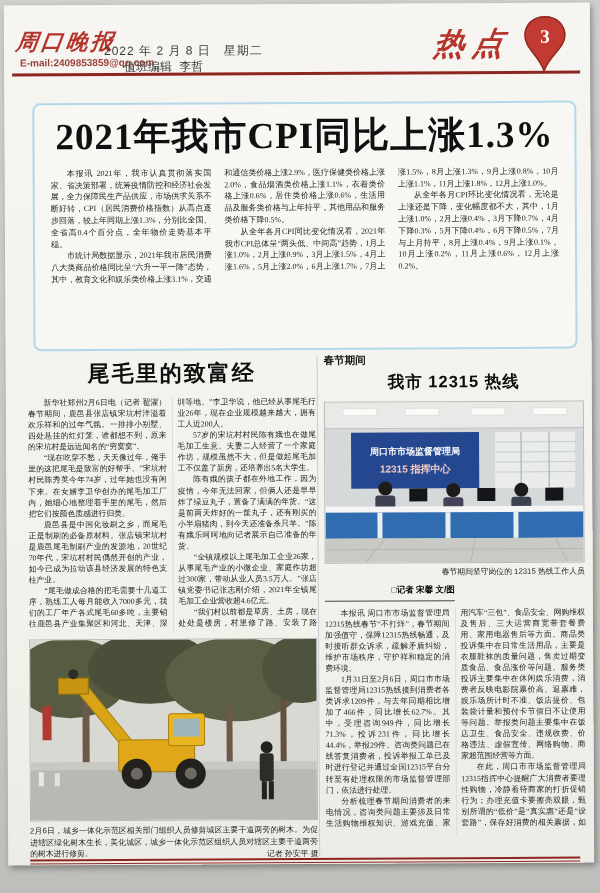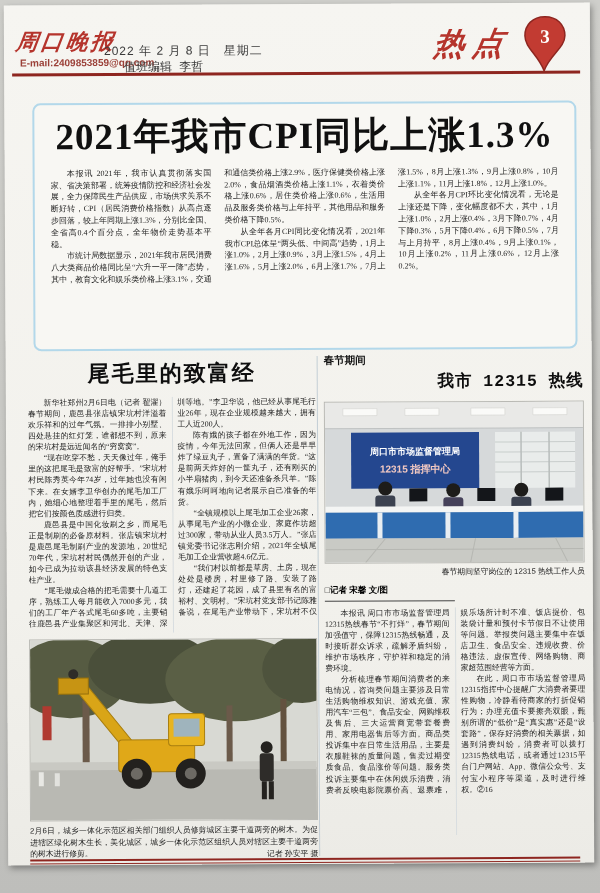--- a/index.html
+++ b/index.html
@@ -26,42 +26,42 @@
   
   .cpi-box{position:absolute;left:28px;top:98px;width:540px;height:244px;
     border:2px solid #b3d8ea;border-radius:8px;background:#f8f7f3;}
   .cpi-headline{margin:12px 8px 6px 8px;text-align:center;font-size:37px;
     font-weight:900;color:#101010;letter-spacing:1px;line-height:1.1;
     font-family:"Liberation Serif","DejaVu Serif",serif;}
   .cpi-body{margin:10px 16px 0 16px;height:152px;overflow:hidden;
     column-count:3;column-gap:13px;font-size:8px;line-height:1.48;
     text-align:justify;color:#1c1c1c;}
   .byline{display:block;font-family:"Liberation Sans",sans-serif;font-weight:bold;
-    font-size:8.5px;border-bottom:1px solid #444;padding-bottom:4px;margin-bottom:6px;}
+    font-size:8.5px;border-bottom:1px solid #444;padding-bottom:4px;margin-bottom:6px;text-align:right;}
   p.art{margin:0;text-indent:2em;}
   
   .divider-v{position:absolute;left:311px;top:352px;height:500px;width:0;
     border-left:1px solid #c3ced5;}
   .left-art{position:absolute;left:22px;top:350px;width:288px;}
   .left-title{text-align:center;font-size:22px;font-weight:900;color:#0e0e0e;
     font-family:"Liberation Sans","DejaVu Sans",sans-serif;margin:4px 0 8px 0;letter-spacing:2px;}
   .left-body{height:236px;overflow:hidden;column-count:2;column-gap:11px;
     column-rule:1px solid #d8dde0;font-size:7.8px;line-height:1.42;
     text-align:justify;color:#1c1c1c;}
   figure{margin:0;padding:0;}
   .photo{display:block;margin-top:6px;border:1px solid #b9b9b4;}
   .caption{font-size:7.8px;line-height:1.5;text-align:justify;color:#222;margin-top:4px;
     font-family:"Liberation Sans",sans-serif;}
   .credit{text-align:right;font-size:7.8px;color:#222;margin-top:-11px;
     font-family:"Liberation Sans",sans-serif;}
   .right-art{position:absolute;left:318px;top:350px;width:260px;}
   .kicker{font-size:10.5px;font-weight:bold;color:#111;
     font-family:"Liberation Sans",sans-serif;margin-bottom:2px;}
-  .right-title{text-align:right;font-size:16.5px;font-weight:900;color:#0d0d0d;
-    font-family:Liberation Mono, monospace;line-height:1.55;letter-spacing:1px;}
+  .right-title{text-align:center;font-size:16.5px;font-weight:900;color:#0d0d0d;
+    font-family:Liberation Sans, sans-serif;line-height:1.55;letter-spacing:1px;}
   .photo-cap-r{text-align:right;font-size:7.8px;color:#222;margin-top:3px;
     font-family:"Liberation Sans",sans-serif;}
   .right-byline{margin-top:7px;width:130px;}
   .right-body{margin-top:5px;height:228px;overflow:hidden;column-count:2;
     column-gap:11px;column-rule:1px solid #d8dde0;font-size:7.8px;line-height:1.42;
     text-align:justify;color:#1c1c1c;}
   .bottom-rule{position:absolute;left:22px;right:14px;top:854px;height:2px;
     border-top:2.5px solid #8e2620;border-bottom:1px solid #8e2620;}
 </style>
 </head>
@@ -97,20 +97,21 @@
 
   <div class="divider-v"></div>
 
   <div class="left-art">
     <div class="left-title">尾毛里的致富经</div>
     <div class="left-body">
       <p class="art">新华社郑州2月6日电（记者 翟濯）春节期间，鹿邑县张店镇宋坑村洋溢着欢乐祥和的过年气氛。一排排小别墅、四处悬挂的红灯笼，谁都想不到，原来的宋坑村是远近闻名的“穷窝窝”。</p>
       <p class="art">“现在吃穿不愁，天天像过年，俺手里的这把尾毛是致富的好帮手。”宋坑村村民陈秀英今年74岁，过年她也没有闲下来。在女婿李卫华创办的尾毛加工厂内，她细心地整理着手里的尾毛，然后把它们按颜色质感进行归类。</p>
       <p class="art">鹿邑县是中国化妆刷之乡，而尾毛正是制刷的必备原材料。张店镇宋坑村是鹿邑尾毛制刷产业的发源地，20世纪70年代，宋坑村村民偶然开创的产业，如今已成为拉动该县经济发展的特色支柱产业。</p>
       <p class="art">“尾毛做成合格的把毛需要十几道工序，熟练工人每月能收入7000多元，我们的工厂年产各式尾毛60多吨，主要销往鹿邑县产业集聚区和河北、天津、深圳等地。”李卫华说，他已经从事尾毛行业26年，现在企业规模越来越大，拥有工人近200人。</p>
+      <p class="art">57岁的宋坑村村民陈有娥也在做尾毛加工生意。夫妻二人经营了一个家庭作坊，规模虽然不大，但是做起尾毛加工不仅盖了新房，还培养出5名大学生。</p>
       <p class="art">陈有娥的孩子都在外地工作，因为疫情，今年无法回家，但俩人还是早早炸了绿豆丸子，置备了满满的年货。“这是前两天炸好的一筐丸子，还有刚买的小半扇猪肉，到今天还准备杀只羊。”陈有娥乐呵呵地向记者展示自己准备的年货。</p>
       <p class="art">“全镇规模以上尾毛加工企业26家，从事尾毛产业的小微企业、家庭作坊超过300家，带动从业人员3.5万人。”张店镇党委书记张志刚介绍，2021年全镇尾毛加工企业营收超4.6亿元。</p>
       <p class="art">“我们村以前都是草房、土房，现在处处是楼房，村里修了路、安装了路灯，还建起了花园，成了县里有名的富裕村、文明村。”宋坑村党支部书记陈雅备说，在尾毛产业带动下，宋坑村不仅旧貌换新颜，村民的精气神也越来越高。</p>
     </div>
     <figure>
       <svg class="photo" width="286" height="180" viewBox="0 0 286 180">
         <rect width="286" height="180" fill="#d8d9d3"></rect>
 
         <ellipse cx="40" cy="38" rx="58" ry="40" fill="#565b42"></ellipse>
         <ellipse cx="120" cy="28" rx="62" ry="36" fill="#4a4f3a"></ellipse>
@@ -198,19 +199,20 @@
         <line x1="150" y1="136" x2="145" y2="160" stroke="#b6b7b2" stroke-width="1"></line>
         <line x1="230" y1="136" x2="242" y2="160" stroke="#b6b7b2" stroke-width="1"></line>
       </svg>
     </figure>
     <div class="photo-cap-r">春节期间坚守岗位的 12315 热线工作人员</div>
     <div class="right-byline">
         <span class="byline">□记者 宋馨 文/图</span>
       </div>
     <div class="right-body">
       <p class="art">本报讯 周口市市场监督管理局12315热线春节“不打烊”，春节期间加强值守，保障12315热线畅通，及时接听群众诉求，疏解矛盾纠纷，维护市场秩序，守护祥和稳定的消费环境。</p>
+      <p class="art">1月31日至2月6日，周口市市场监督管理局12315热线接到消费者各类诉求1209件，与去年同期相比增加了466件，同比增长62.7%。其中，受理咨询949件，同比增长71.3%，投诉231件，同比增长44.4%，举报29件。咨询类问题已在线答复消费者，投诉举报工单已及时进行登记并通过全国12315平台分转至有处理权限的市场监督管理部门，依法进行处理。</p>
       <p class="art">分析梳理春节期间消费者的来电情况，咨询类问题主要涉及日常生活购物维权知识、游戏充值、家用汽车“三包”、食品安全、网购维权及售后、三大运营商宽带套餐费用、家用电器售后等方面。商品类投诉集中在日常生活用品，主要是衣服鞋袜的质量问题，售卖过期变质食品、食品涨价等问题。服务类投诉主要集中在休闲娱乐消费，消费者反映电影院票价高、退票难，娱乐场所计时不准、饭店提价、包装袋计量和预付卡节假日不让使用等问题。举报类问题主要集中在饭店卫生、食品安全、违规收费、价格违法、虚假宣传、网络购物、商家超范围经营等方面。</p>
       <p class="art">在此，周口市市场监督管理局12315指挥中心提醒广大消费者要理性购物，冷静看待商家的打折促销行为；办理充值卡要擦亮双眼，甄别所谓的“低价”是“真实惠”还是“设套路”，保存好消费的相关票据，如遇到消费纠纷，消费者可以拨打12315热线电话，或者通过12315平台门户网站、App、微信公众号、支付宝小程序等渠道，及时进行维权。②16</p>
     </div>
   </div>
 
   <div class="bottom-rule"></div>
 </div>
 
 </body></html>

